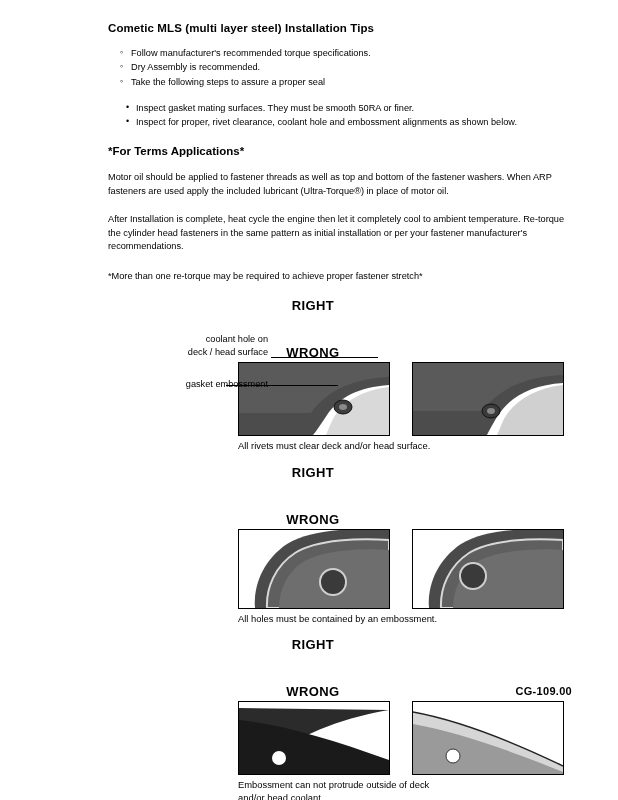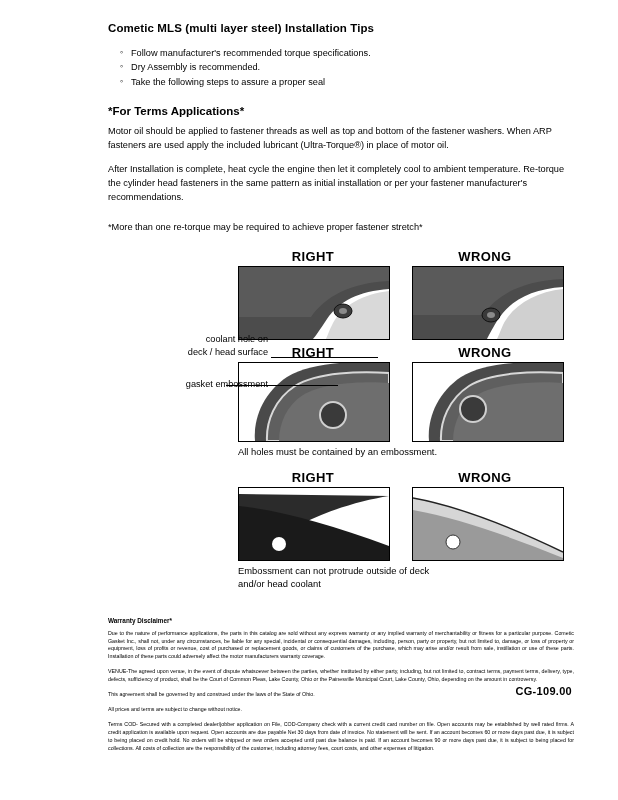--- a/index.html
+++ b/index.html
@@ -65,40 +65,41 @@
     font-size: 9px;
   }
   h2.section {
     font-size: 11.5px;
     font-weight: bold;
     margin: 16px 0 8px 0;
   }
   p.para {
     font-size: 9.2px;
     line-height: 1.5;
-    margin: 8px 0 11px 0;
+    margin: 14px 0 11px 0;
     max-width: 460px;
   }
   p.note {
     font-size: 9.2px;
     line-height: 1.5;
     margin: 16px 0 4px 0;
   }
 
   
   .figures {
     margin-top: 14px;
     padding-left: 130px;
   }
   .fig-group {
     margin-bottom: 5px;
   }
   .fig-heads {
     display: flex;
-    gap: 22px;
+    gap: 30px;
+    flex-direction: column;
   }
   .fig-head {
     width: 150px;
     text-align: center;
     font-size: 13px;
     font-weight: bold;
     letter-spacing: 0.4px;
     padding-bottom: 2px;
   }
   .fig-row {
@@ -167,20 +168,24 @@
 <body>
 
 <div class="page">
 
   <h1 class="title">Cometic MLS (multi layer steel) Installation Tips</h1>
 
   <ul class="bullets">
     <li>Follow manufacturer's recommended torque specifications.</li>
     <li>Dry Assembly is recommended.</li>
     <li>Take the following steps to assure a proper seal</li>
+  </ul>
+  <ul class="subbullets">
+    <li>Inspect gasket mating surfaces.  They must be smooth 50RA or finer.</li>
+    <li>Inspect for proper, rivet clearance, coolant hole and embossment alignments as shown below.</li>
   </ul>
 
   <h2 class="section">*For Terms Applications*</h2>
   <p class="para">Motor oil should be applied to fastener threads as well as top and bottom of the fastener washers. When ARP fasteners are used apply the included lubricant (Ultra-Torque®) in place of motor oil.</p>
   <p class="para">After Installation is complete, heat cycle the engine then let it completely cool to ambient temperature. Re-torque the cylinder head fasteners in the same pattern as initial installation or per your fastener manufacturer's recommendations.</p>
   <p class="note">*More than one re-torque may be required to achieve proper fastener stretch*</p>
 
   <div class="figures">
 
     <div class="fig-group">
@@ -203,20 +208,21 @@
           <svg width="150" height="72" viewBox="0 0 150 72">
             <rect x="0" y="0" width="150" height="72" fill="#ffffff"></rect>
             <path d="M0,0 L150,0 L150,20 C118,22 96,34 84,54 C78,64 75,70 74,72 L0,72 Z" fill="#4c4c4c"></path>
             <path d="M150,22 C122,25 100,38 90,58 C87,65 85,70 84,72 L150,72 Z" fill="#d0d0d0"></path>
             <path d="M0,0 L150,0 L150,12 C108,14 84,28 70,48 L0,48 Z" fill="#5a5a5a"></path>
             <ellipse cx="78" cy="48" rx="9" ry="7" fill="#3a3a3a" stroke="#111" stroke-width="1"></ellipse>
             <ellipse cx="78" cy="48" rx="4" ry="3" fill="#8a8a8a"></ellipse>
           </svg>
         </div>
       </div>
+      <div class="fig-caption">All rivets must clear deck and/or head surface.</div>
     </div>
 
     <div class="fig-group">
       <div class="fig-heads">
         <div class="fig-head">RIGHT</div>
         <div class="fig-head">WRONG</div>
       </div>
       <div class="fig-row">
         <div class="fig-box tall">
           <svg width="150" height="78" viewBox="0 0 150 78">

